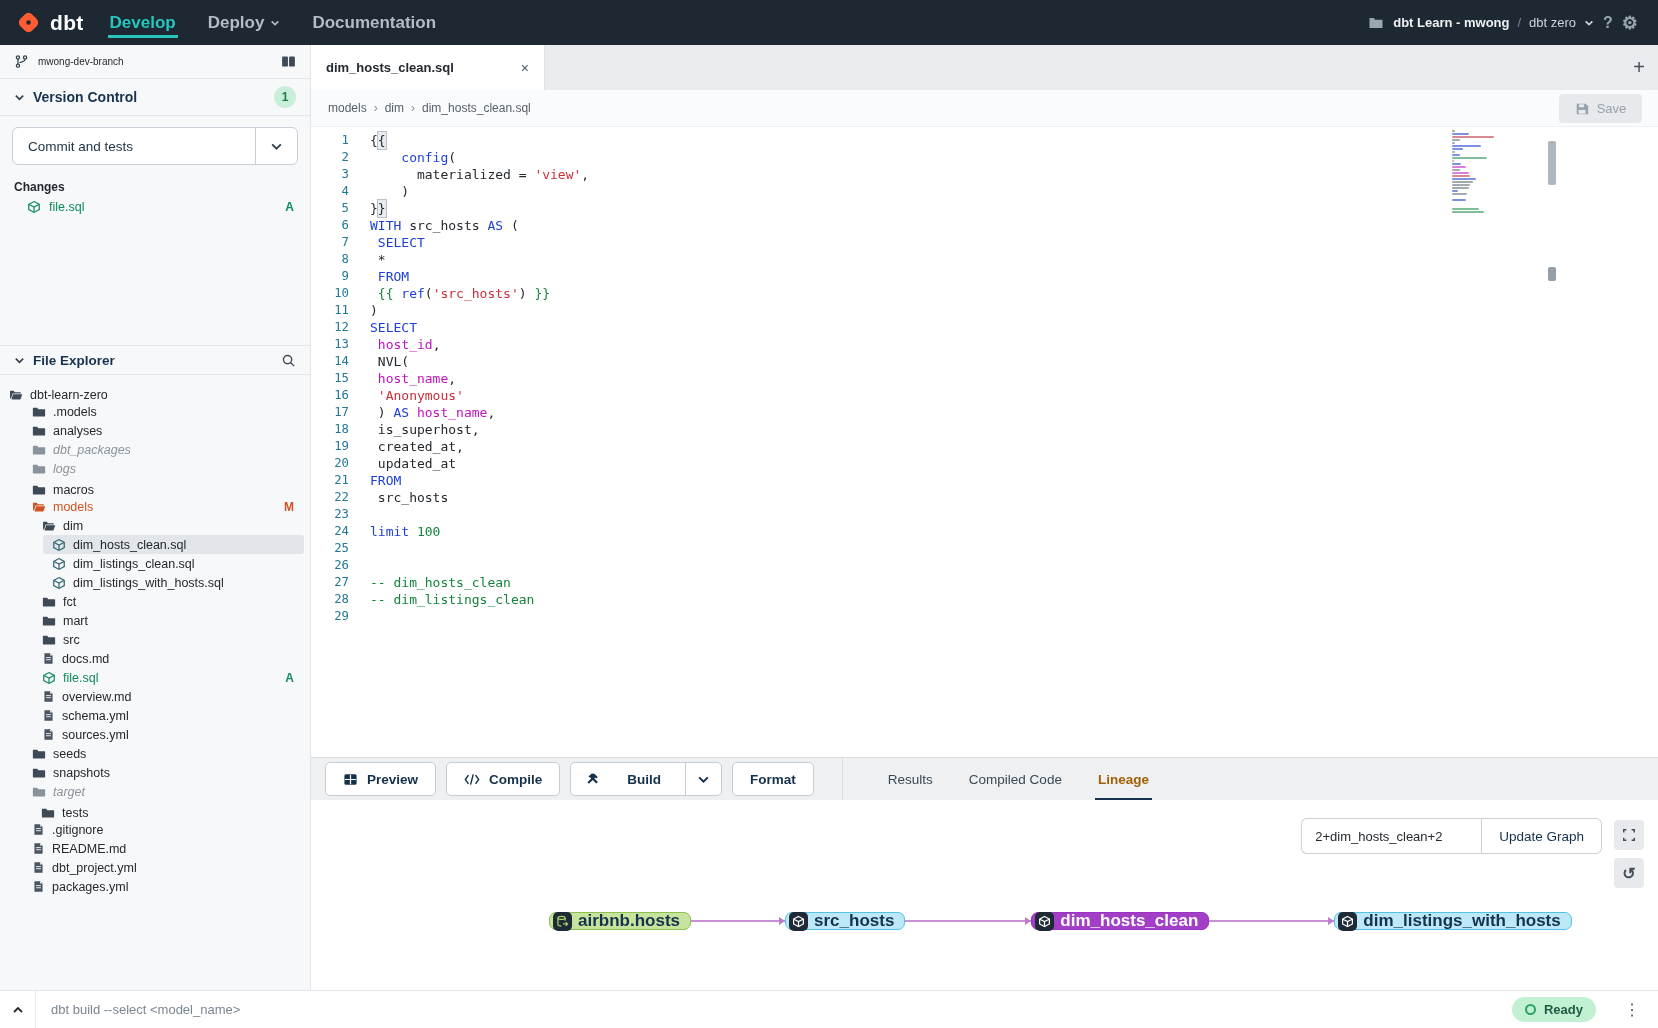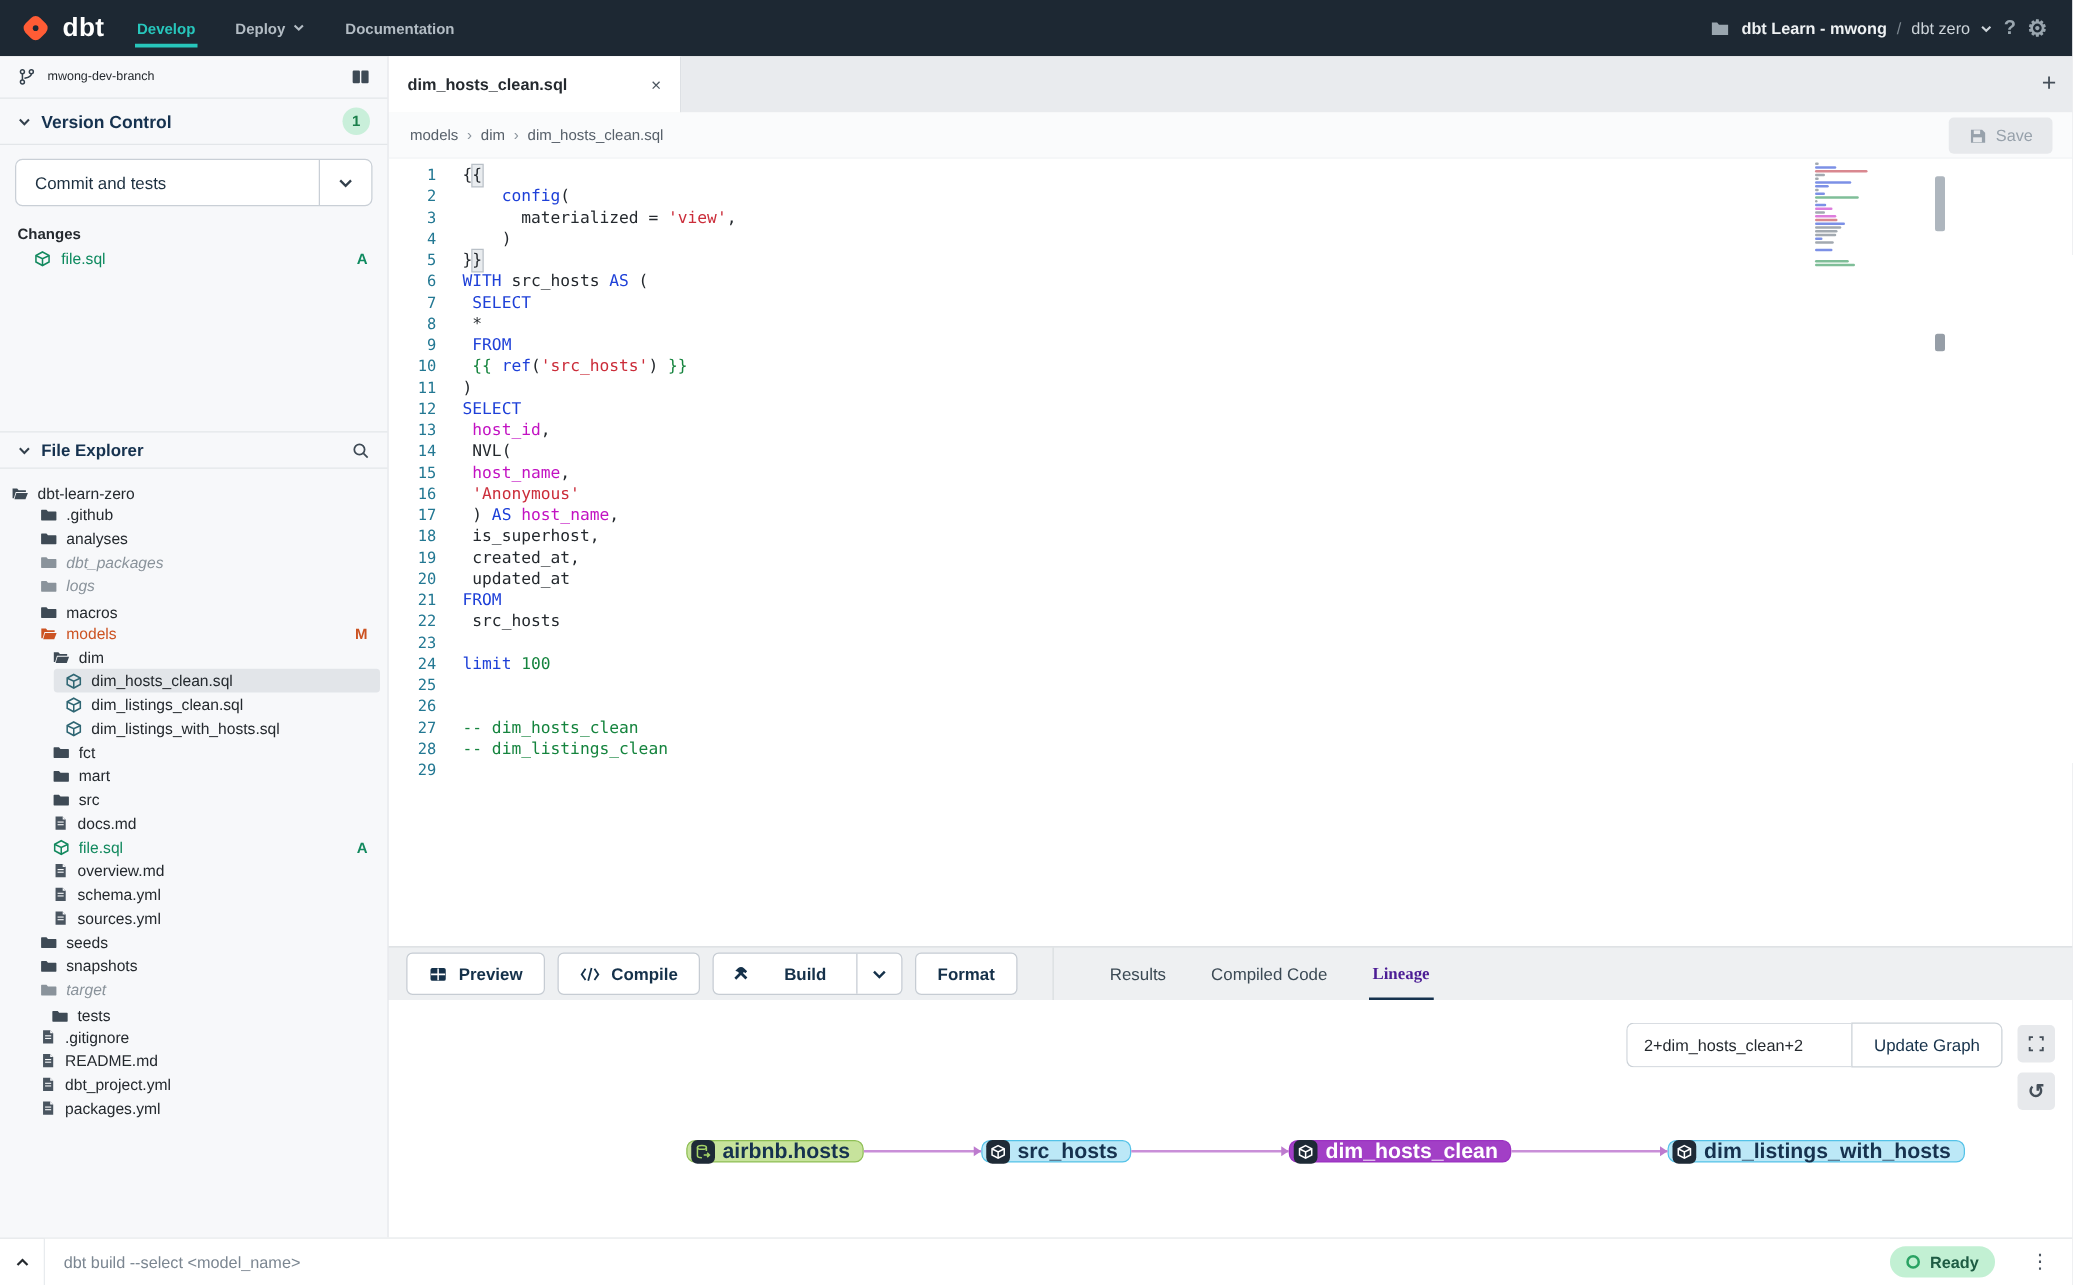--- a/index.html
+++ b/index.html
@@ -6,21 +6,21 @@
   *{box-sizing:border-box;}
   #app{position:relative;width:1658px;height:1028px;background:#fff;overflow:hidden;
        font-family:"Liberation Sans",sans-serif;color:#24292e;}
 
   
   .topnav{position:absolute;left:0;top:0;width:1658px;height:45px;background:#1d2833;
           display:flex;align-items:center;}
   .logo{display:flex;align-items:center;gap:8px;padding:0 26px 0 15px;}
   .logo-text{font-size:21px;font-weight:bold;color:#fff;letter-spacing:.3px;}
   .nav-item{position:relative;height:30px;display:flex;align-items:center;gap:6px;
-            margin-right:32px;font-size:12px;font-weight:bold;color:#b3bcc4;cursor:pointer;}
+            margin-right:32px;font-size:17px;font-weight:bold;color:#b3bcc4;cursor:pointer;}
   .nav-item.active{color:#27c6bc;}
   .nav-item.active::after{content:"";position:absolute;left:-2px;right:-2px;bottom:0;height:3px;background:#27c6bc;}
   .nav-item .chev{color:#b3bcc4;}
   .nav-right{margin-left:auto;display:flex;align-items:center;gap:9px;padding-right:20px;}
   .nav-proj{display:flex;align-items:center;gap:8px;font-size:13px;}
   .nav-proj .proj{color:#eef1f3;font-weight:bold;}
   .nav-proj .slash{color:#7d8891;}
   .nav-proj .env{color:#cdd4da;}
   .nav-icon{color:#9aa6af;font-weight:bold;font-size:16px;display:flex;align-items:center;cursor:pointer;}
   .gear{font-size:18px;}
@@ -106,21 +106,21 @@
            align-items:center;gap:9px;padding:0 17px;font-size:13.5px;font-weight:bold;
            color:#15314a;margin-right:10px;cursor:pointer;}
   .act-btn .aicon{display:flex;align-items:center;color:#15314a;}
   .act-btn.split{padding:0;}
   .split-main{display:flex;align-items:center;gap:27px;padding:0 15px;}
   .split-chev{width:36px;height:100%;border-left:1px solid #c6ccd3;display:flex;align-items:center;
               justify-content:center;color:#15314a;}
   .bar-div{width:1px;height:43px;background:#d9dde0;margin:0 12px 0 18px;}
   .bar-tab{height:42px;display:flex;align-items:center;padding:0 3px;margin-left:30px;
            font-size:13.5px;color:#3b4954;cursor:pointer;}
-  .bar-tab.active{color:#4c1d95;font-weight:bold;box-shadow:inset 0 -2px 0 #16324f;font-family:Liberation Serif, serif;}
+  .bar-tab.active{color:#a16207;font-weight:bold;box-shadow:inset 0 -2px 0 #16324f;}
 
   
   .lineage{position:absolute;left:311px;top:800px;width:1347px;height:190px;background:#fff;}
   .lin-controls{position:absolute;right:56px;top:18px;display:flex;}
   .lin-input{width:180px;height:36px;border:1px solid #ccd2d8;border-right:none;
              border-radius:6px 0 0 6px;padding:0 13px;font-size:13px;color:#24292e;outline:none;
              font-family:"Liberation Sans",sans-serif;}
   .lin-update{height:36px;border:1px solid #ccd2d8;border-radius:0 6px 6px 0;background:#fff;
               padding:0 17px;font-size:13.5px;color:#15314a;cursor:pointer;font-family:"Liberation Sans",sans-serif;}
   .sq-btn{position:absolute;right:14px;width:30px;height:30px;border:none;border-radius:4px;
@@ -283,21 +283,21 @@
               <span>dbt-learn-zero</span>
             </div>
           </div>
           <div class="tree-row" style="padding-left: 23px;">
             <div class="tree-inner">
               <span class="ticon folder">
                 <svg viewBox="0 0 16 16" width="14" height="14">
                   <path fill="currentColor" d="M1.6 3.2h4.3l1.4 1.6h7.1c.4 0 .6.2.6.6v7c0 .4-.2.6-.6.6H1.6c-.4 0-.6-.2-.6-.6V3.8c0-.4.2-.6.6-.6z"></path>
                 </svg>
               </span>
-              <span>.github</span>
+              <span>.models</span>
             </div>
           </div>
           <div class="tree-row" style="padding-left: 23px; justify-content: flex-end;">
             <div class="tree-inner">
               <span class="ticon folder">
                 <svg viewBox="0 0 16 16" width="14" height="14">
                   <path fill="currentColor" d="M1.6 3.2h4.3l1.4 1.6h7.1c.4 0 .6.2.6.6v7c0 .4-.2.6-.6.6H1.6c-.4 0-.6-.2-.6-.6V3.8c0-.4.2-.6.6-.6z"></path>
                 </svg>
               </span>
               <span>analyses</span>

